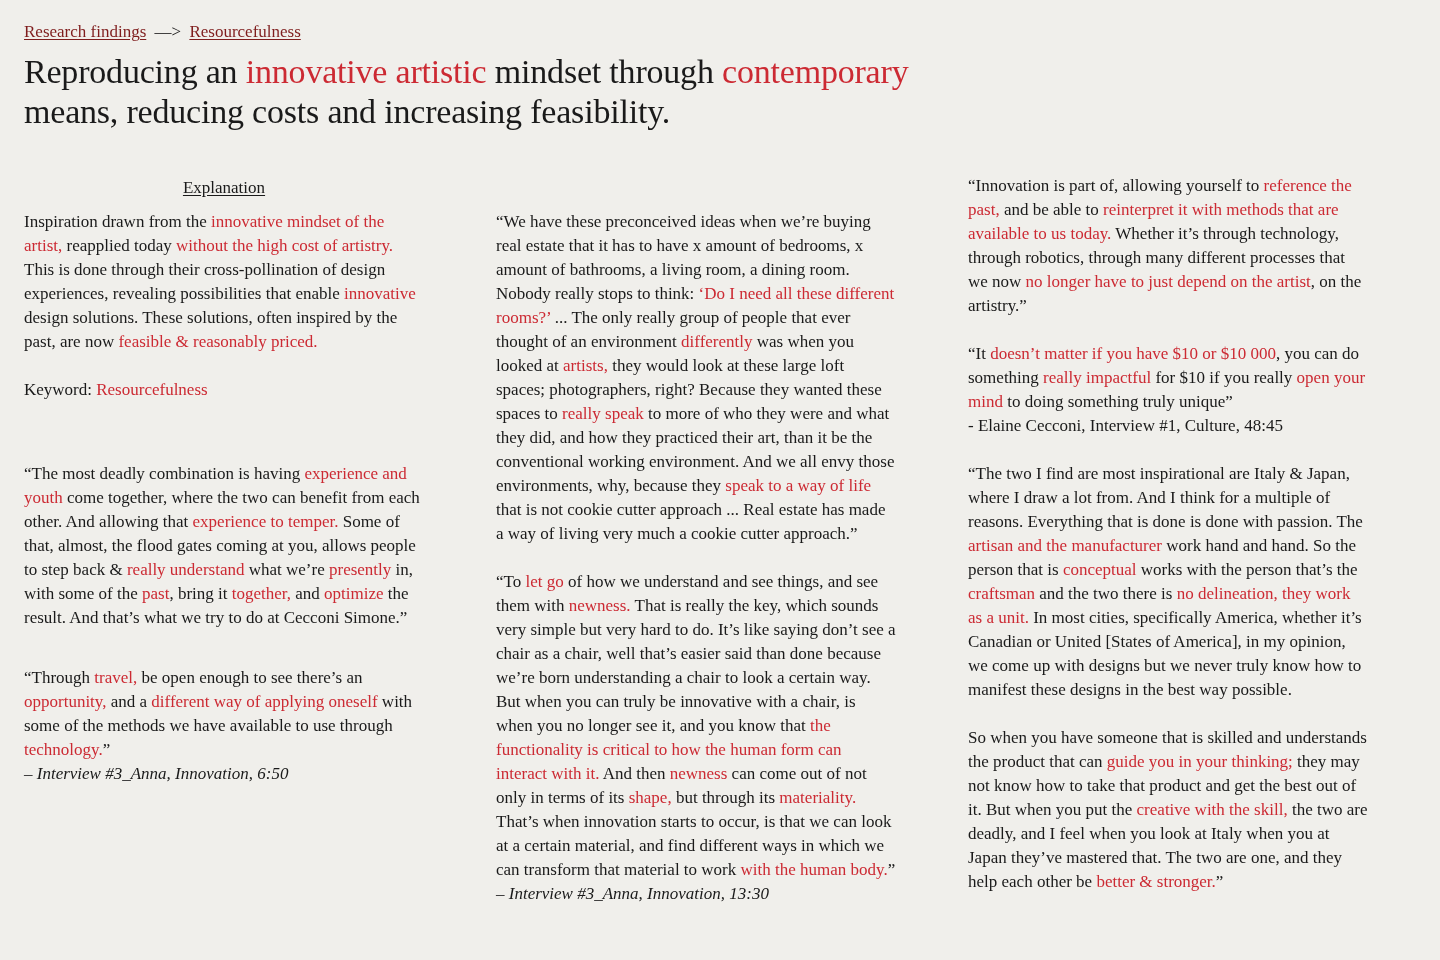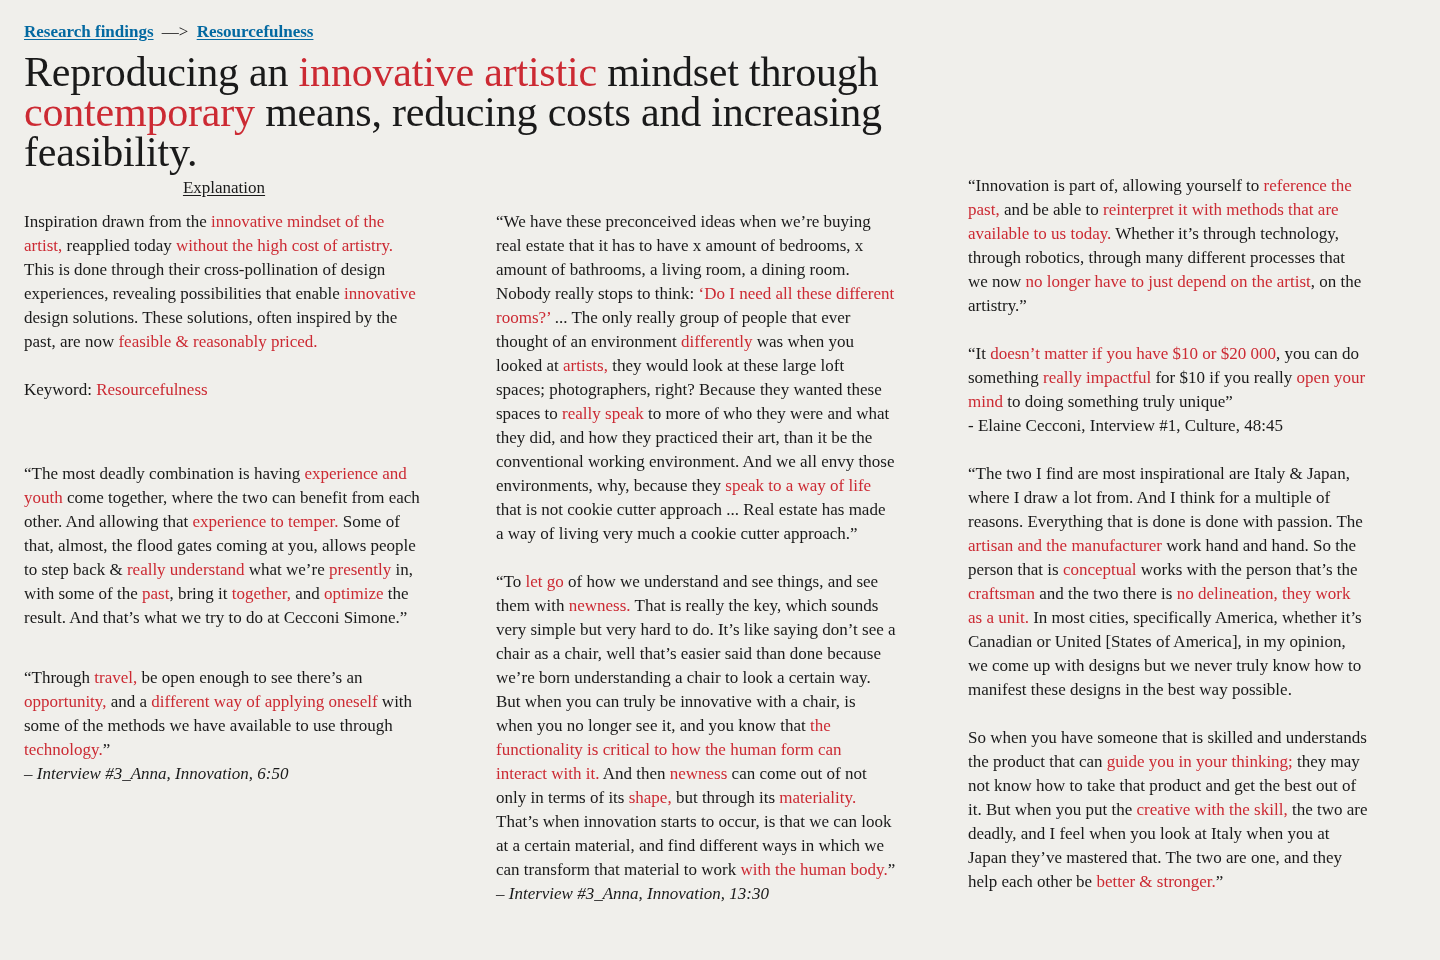--- a/index.html
+++ b/index.html
@@ -8,25 +8,25 @@
     background: #f0efeb;
     color: #1a1a1a;
     font-family: "Liberation Serif", "DejaVu Serif", serif;
     position: relative;
   }
   .hl { color: #cc2a33; }
   .breadcrumb {
     position: absolute; left: 24px; top: 20px;
     font-size: 17px; line-height: 24px;
   }
-  .breadcrumb a { color: #0369a1; text-decoration: underline; text-underline-offset: 2px; font-weight: bold; }
+  .breadcrumb a { color: #7f1d1d; text-decoration: underline; text-underline-offset: 2px; }
   .breadcrumb .sep { margin: 0 4px; }
   .title {
     position: absolute; left: 24px; top: 52px; width: 960px;
-    font-size: 42px; line-height: 40px; font-weight: normal; margin: 0;
+    font-size: 34px; line-height: 40px; font-weight: normal; margin: 0;
     letter-spacing: -0.2px;
   }
   .col { position: absolute; width: 400px; font-size: 17px; line-height: 24px; }
   .col1 { left: 24px; top: 176px; }
   .col2 { left: 496px; top: 210px; }
   .col3 { left: 968px; top: 174px; }
   .section-label { text-decoration: underline; text-underline-offset: 2px; margin: 0 0 10px 0; text-align: center; }
   p { margin: 0; }
   .block { margin-bottom: 24px; }
   .cite { font-style: italic; }
@@ -70,20 +70,20 @@
     <p><span>“To </span><span class="hl">let go</span><span> of how we understand and see things, and see them with </span><span class="hl">newness.</span><span> That is really the key, which sounds very simple but very hard to do. It’s like saying don’t see a chair as a chair, well that’s easier said than done because we’re born understanding a chair to look a certain way. But when you can truly be innovative with a chair, is when you no longer see it, and you know that </span><span class="hl">the functionality is critical to how the human form can interact with it.</span><span> And then </span><span class="hl">newness</span><span> can come out of not only in terms of its </span><span class="hl">shape,</span><span> but through its </span><span class="hl">materiality.</span><span> That’s when innovation starts to occur, is that we can look at a certain material, and find different ways in which we can transform that material to work </span><span class="hl">with the human body.</span><span>”</span></p>
     <p class="cite">– Interview #3_Anna, Innovation, 13:30</p>
   </div>
 </div>
 
 <div class="col col3">
   <div class="block">
     <p><span>“Innovation is part of, allowing yourself to </span><span class="hl">reference the past,</span><span> and be able to </span><span class="hl">reinterpret it with methods that are available to us today.</span><span> Whether it’s through technology, through robotics, through many different processes that we now </span><span class="hl">no longer have to just depend on the artist</span><span>, on the artistry.”</span></p>
   </div>
   <div class="block">
-    <p><span>“It </span><span class="hl">doesn’t matter if you have $10 or $20 000</span><span>, you can do something </span><span class="hl">really impactful</span><span> for $10 if you really </span><span class="hl">open your mind</span><span> to doing something truly unique”</span></p>
+    <p><span>“It </span><span class="hl">doesn’t matter if you have $10 or $10 000</span><span>, you can do something </span><span class="hl">really impactful</span><span> for $10 if you really </span><span class="hl">open your mind</span><span> to doing something truly unique”</span></p>
     <p class="cite-plain">- Elaine Cecconi, Interview #1, Culture, 48:45</p>
   </div>
   <div class="block">
     <p><span>“The two I find are most inspirational are Italy &amp; Japan, where I draw a lot from. And I think for a multiple of reasons. Everything that is done is done with passion. The </span><span class="hl">artisan and the manufacturer</span><span> work hand and hand. So the person that is </span><span class="hl">conceptual</span><span> works with the person that’s the </span><span class="hl">craftsman</span><span> and the two there is </span><span class="hl">no delineation, they work as a unit.</span><span> In most cities, specifically America, whether it’s Canadian or United [States of America], in my opinion, we come up with designs but we never truly know how to manifest these designs in the best way possible.</span></p>
     <p style="margin-top:24px"><span>So when you have someone that is skilled and understands the product that can </span><span class="hl">guide you in your thinking;</span><span> they may not know how to take that product and get the best out of it. But when you put the </span><span class="hl">creative with the skill,</span><span> the two are deadly, and I feel when you look at Italy when you at Japan they’ve mastered that. The two are one, and they help each other be </span><span class="hl">better &amp; stronger.</span><span>”</span></p>
   </div>
 </div>
 
 </body></html>

